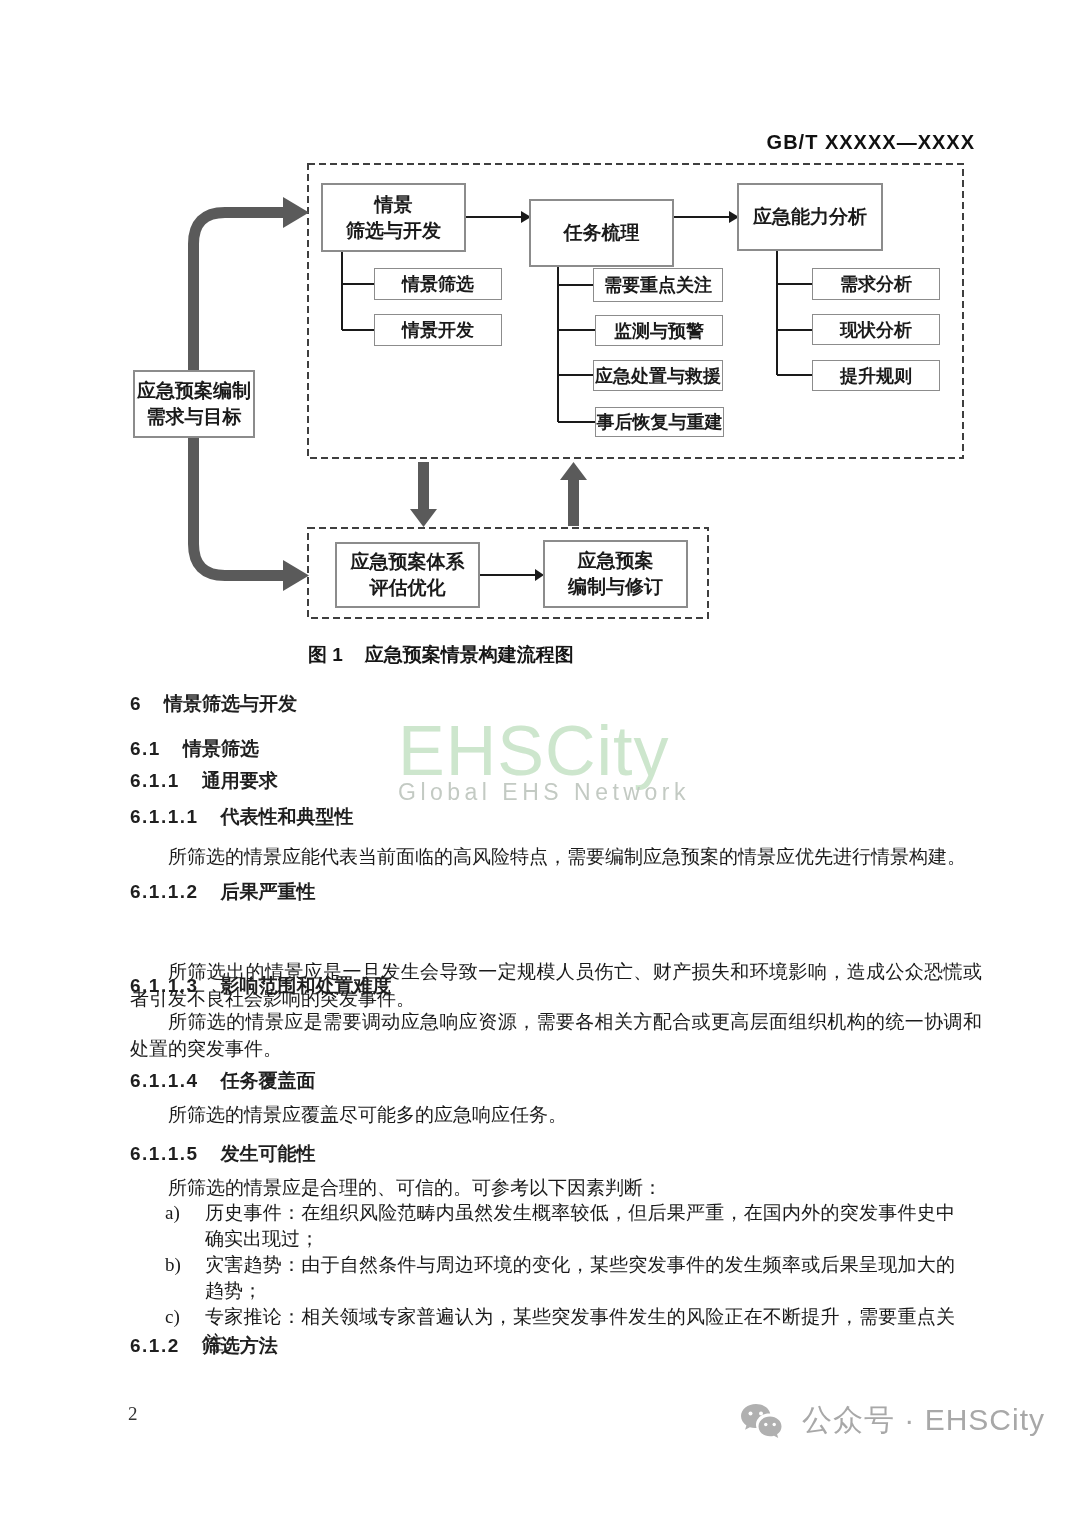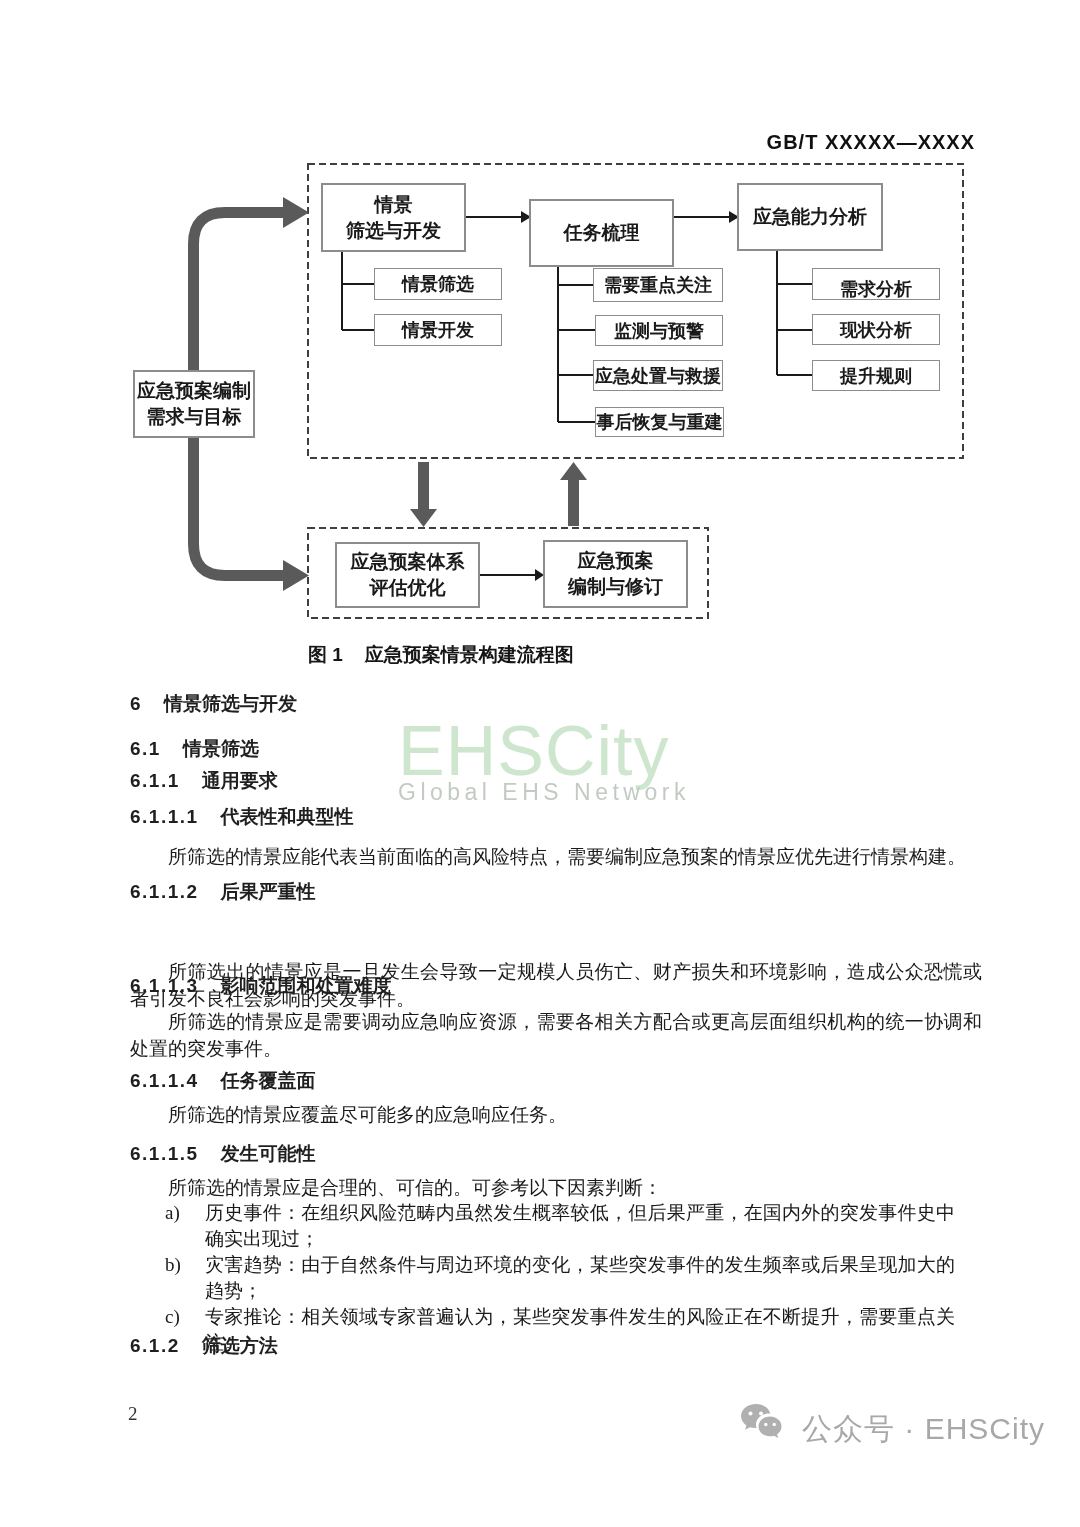--- a/index.html
+++ b/index.html
@@ -37,21 +37,21 @@
   .heading .h-num{letter-spacing:1.5px;margin-right:22px;}
   .para{position:absolute;left:0;width:852px;font-size:19px;line-height:27px;color:#1a1a1a;
         text-align:justify;text-indent:2em;}
   .list-item{position:absolute;left:35px;width:915px;font-size:19px;line-height:26px;color:#1a1a1a;}
   .list-item .marker{position:absolute;left:0;top:0;}
   .list-item .li-text{display:block;margin-left:40px;width:750px;text-align:justify;}
 
   .page-number{position:absolute;left:128px;top:1403px;font-size:19px;color:#333;}
 
   
-  .footer{position:absolute;top:1400px;right:35px;display:flex;align-items:flex-end;gap:18px;z-index:2;}
+  .footer{position:absolute;top:1400px;right:35px;display:flex;align-items:flex-start;gap:18px;z-index:2;}
   .footer-label{font-family:"Liberation Sans","DejaVu Sans",sans-serif;font-size:30px;
                 color:#a8a8a8;letter-spacing:1px;white-space:nowrap;}
 </style>
 </head>
 <body>
 
 <div class="page">
 
   <div class="doc-code">GB/T XXXXX—XXXX</div>
 
@@ -115,21 +115,21 @@
   <div class="fc-box fc-child" style="left:595px;top:315px;width:128px;height:31px;">
     <span>监测与预警</span>
   </div>
   <div class="fc-box fc-child" style="left:593px;top:360px;width:130px;height:31px;">
     <span>应急处置与救援</span>
   </div>
   <div class="fc-box fc-child" style="left:595px;top:407px;width:129px;height:30px;">
     <span>事后恢复与重建</span>
   </div>
 
-  <div class="fc-box fc-child" style="left:812px;top:268px;width:128px;height:32px;justify-content:flex-end;">
+  <div class="fc-box fc-child" style="left:812px;top:268px;width:128px;height:32px;">
     <span>需求分析</span>
   </div>
   <div class="fc-box fc-child" style="left:812px;top:314px;width:128px;height:31px;">
     <span>现状分析</span>
   </div>
   <div class="fc-box fc-child" style="left:812px;top:360px;width:128px;height:31px;">
     <span>提升规则</span>
   </div>
 
   <div class="fc-box fc-side" style="left:335px;top:542px;width:145px;height:66px;">

